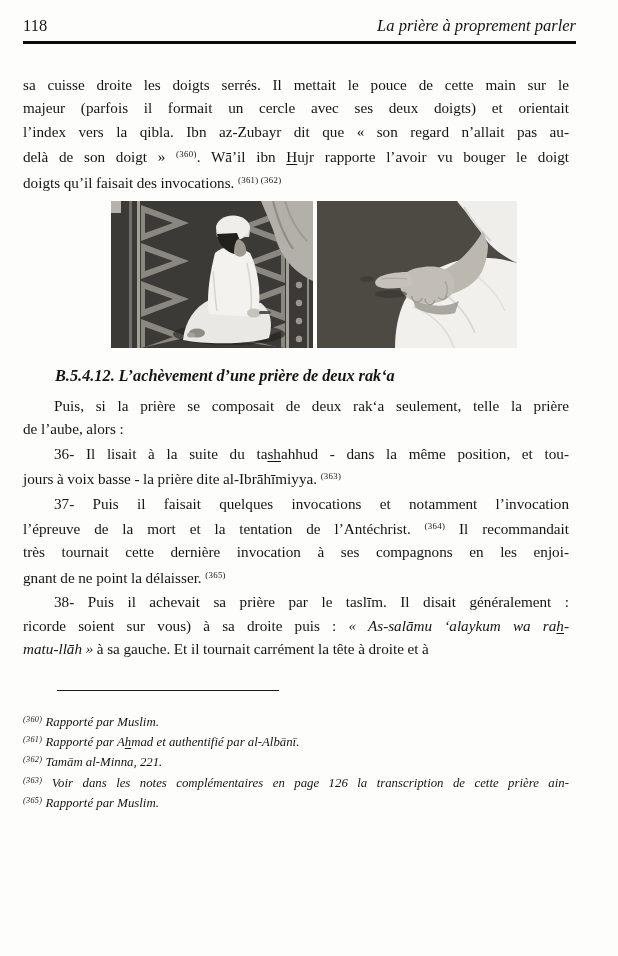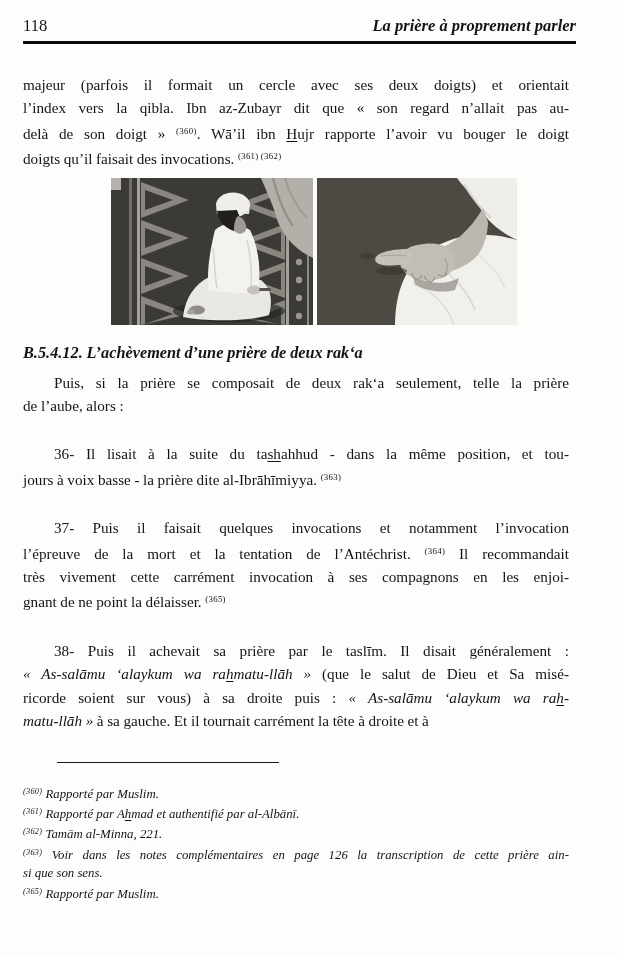--- a/index.html
+++ b/index.html
@@ -8,38 +8,38 @@
     background:#fdfdfc;color:#141414;
     font-family:"Liberation Serif", serif;
   }
   .page{width:535px;height:956px;position:relative;box-sizing:border-box;padding:16px 0 0 23px;}
   .content{width:546px;}
   
   .hdr{
     width:553px;display:flex;justify-content:space-between;align-items:flex-end;
     border-bottom:3.5px solid #0b0b0b;padding-bottom:5px;font-size:16.5px;
   }
-  .hdr .ttl{font-style:italic;font-weight:bold;}
+  .hdr .ttl{font-style:italic;}
   
   .bodytext{margin-top:29px;font-size:15.2px;line-height:23.4px;word-spacing:-0.2px;}
   .line{text-align:left;}
   .line.j{text-align:justify;text-align-last:justify;}
   .line.ind{text-indent:31px;}
   .it{font-style:italic;}
   .un{text-decoration:underline;text-underline-offset:2px;}
   .sp{font-size:8.8px;vertical-align:5px;letter-spacing:0.3px;text-align:center;}
-  .para{margin-top:25px;}
+  .para{margin-top:1px;}
   .para.first{margin-top:0;}
   .para.p38{}
   
   .photos{display:flex;gap:4px;margin-top:7px;margin-left:88px;}
   .photos svg{display:block;}
   
   .heading{
-    margin-top:18px;font-weight:bold;font-style:italic;
+    margin-top:18px;margin-left:32px;font-weight:bold;font-style:italic;
     font-size:16.3px;line-height:20px;
   }
   .para.afterhead{margin-top:8px;}
   
   .fnrule{margin-top:29px;margin-left:34px;width:222px;border-top:1.4px solid #1a1a1a;}
   .footnotes{margin-top:20px;font-size:12.8px;line-height:18.4px;font-style:italic;}
   .footnotes .sp{font-size:8.2px;vertical-align:4px;}
 </style>
 </head>
 <body>
@@ -48,20 +48,21 @@
 
   <div class="hdr">
     <span>118</span>
     <span class="ttl">La prière à proprement parler</span>
   </div>
 
   <div class="content">
     <div class="bodytext">
 
       <div class="para first">
+          <div class="line j"><span>sa cuisse droite les doigts serrés. Il mettait le pouce de cette main sur le</span></div>
           <div class="line j"><span>majeur (parfois il formait un cercle avec ses deux doigts) et orientait</span></div>
           <div class="line j"><span>l’index vers la qibla. Ibn az-Zubayr dit que « son regard n’allait pas au-</span></div>
           <div class="line j"><span>delà de son doigt » </span><span class="sp">(360)</span><span>. Wā’il ibn </span><span class="un">H</span><span>ujr rapporte l’avoir vu bouger le doigt</span></div>
           <div class="line"><span>doigts qu’il faisait des invocations. </span><span class="sp">(361) (362)</span></div>
         </div>
 
       <div class="photos">
 
         <svg width="202" height="147" viewBox="0 0 202 147" aria-hidden="true">
           <rect width="202" height="147" fill="#3b3a36"></rect>
@@ -168,36 +169,34 @@
           <div class="line j ind"><span>Puis, si la prière se composait de deux rak‘a seulement, telle la prière</span></div>
           <div class="line"><span>de l’aube, alors :</span></div>
         </div>
       <div class="para">
           <div class="line j ind"><span>36- Il lisait à la suite du ta</span><span class="un">sh</span><span>ahhud - dans la même position, et tou-</span></div>
           <div class="line"><span>jours à voix basse - la prière dite al-Ibrāhīmiyya. </span><span class="sp">(363)</span></div>
         </div>
       <div class="para">
           <div class="line j ind"><span>37- Puis il faisait quelques invocations et notamment l’invocation</span></div>
           <div class="line j"><span>l’épreuve de la mort et la tentation de l’Antéchrist. </span><span class="sp">(364)</span><span> Il recommandait</span></div>
-          <div class="line j"><span>très vivement cette carrément invocation à ses compagnons en les enjoi-</span></div>
+          <div class="line j"><span>très tournait cette dernière invocation à ses compagnons en les enjoi-</span></div>
           <div class="line"><span>gnant de ne point la délaisser. </span><span class="sp">(365)</span></div>
         </div>
       <div class="para p38">
           <div class="line j ind"><span>38- Puis il achevait sa prière par le taslīm. Il disait généralement :</span></div>
-          <div class="line j"><span class="it">« As-salāmu ‘alaykum wa ra</span><span class="it un">h</span><span class="it">matu-llāh »</span><span> (que le salut de Dieu et Sa misé-</span></div>
           <div class="line j"><span>ricorde soient sur vous) à sa droite puis : </span><span class="it">« As-salāmu ‘alaykum wa ra</span><span class="it un">h</span><span class="it">-</span></div>
           <div class="line"><span class="it">matu-llāh »</span><span> à sa gauche. Et il tournait carrément la tête à droite et à</span></div>
         </div>
     </div>
 
     <div class="fnrule"></div>
 
     <div class="footnotes">
         <div class="line"><span class="sp">(360)</span><span> Rapporté par Muslim.</span></div>
         <div class="line"><span class="sp">(361)</span><span> Rapporté par A</span><span class="un">h</span><span>mad et authentifié par al-Albānī.</span></div>
         <div class="line"><span class="sp">(362)</span><span> Tamām al-Minna, 221.</span></div>
         <div class="line j"><span class="sp">(363)</span><span> Voir dans les notes complémentaires en page 126 la transcription de cette prière ain-</span></div>
-        <div class="line"><span>si que son sens.</span></div>
         <div class="line"><span class="sp">(365)</span><span> Rapporté par Muslim.</span></div>
       </div>
   </div>
 
 </div>
 
 </body></html>

